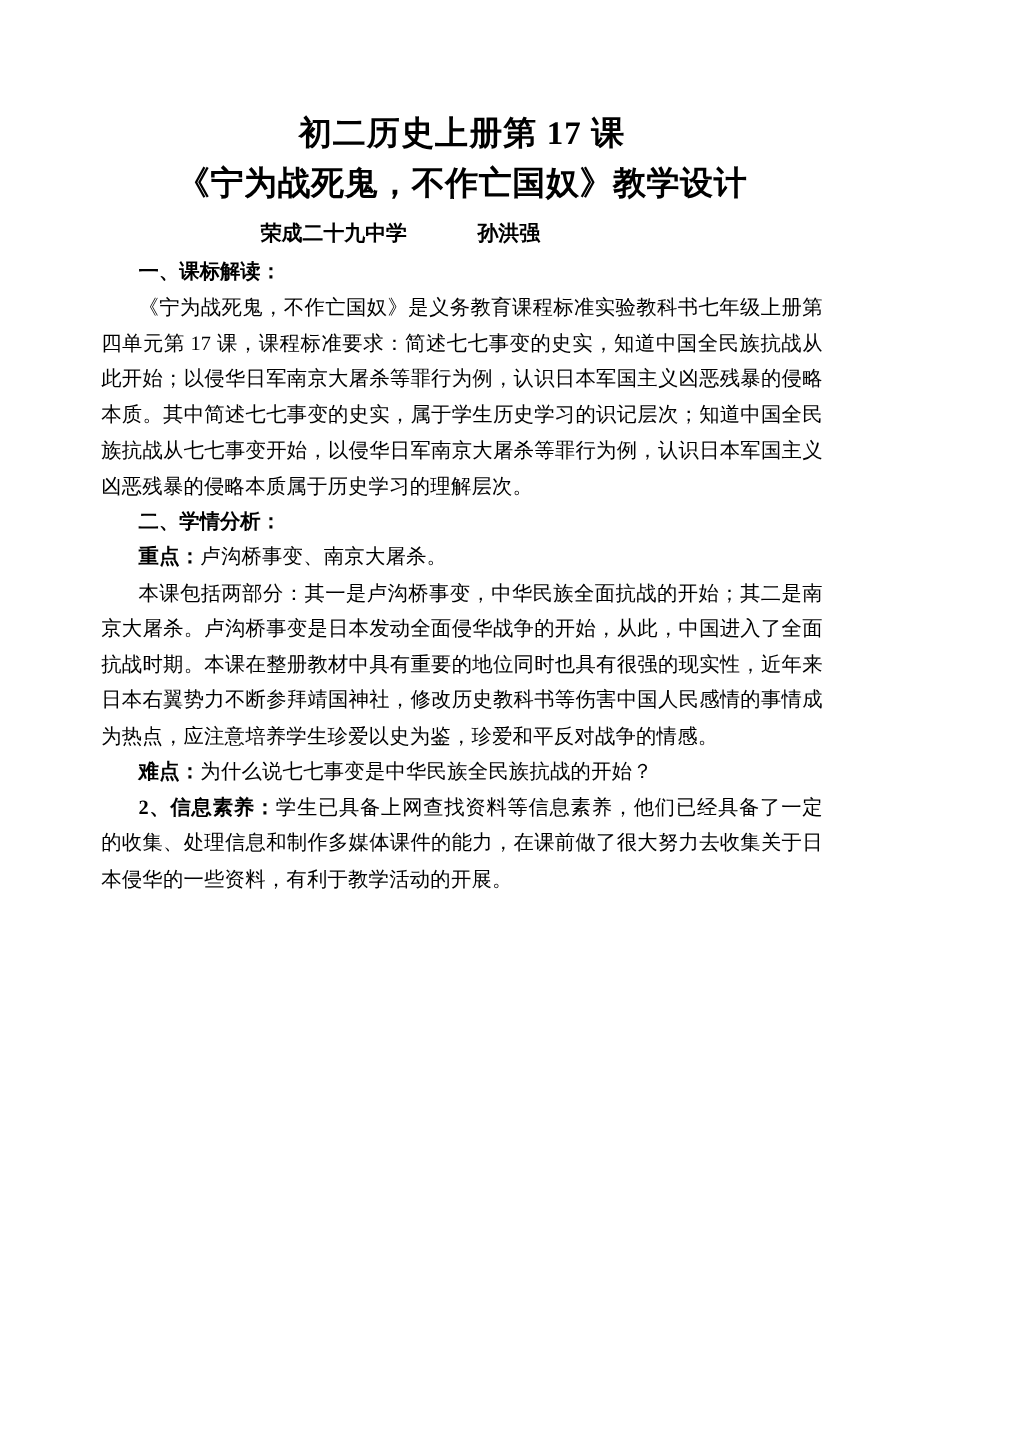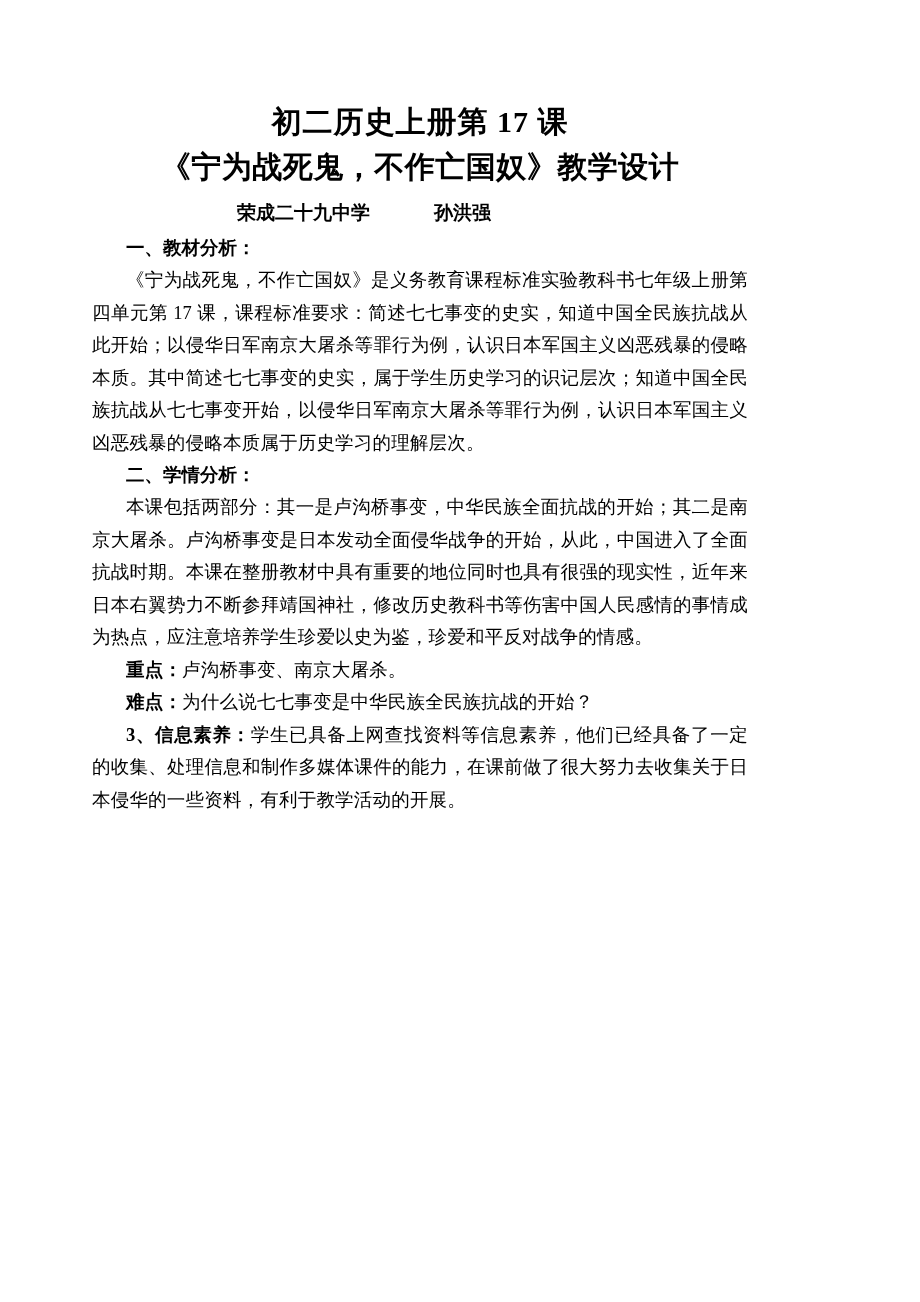--- a/index.html
+++ b/index.html
@@ -76,23 +76,23 @@
 
   <div class="title-block">
     <div class="title-line-1">初二历史上册第 17 课</div>
     <div class="title-line-2">《宁为战死鬼，不作亡国奴》教学设计</div>
   </div>
 
   <div class="byline">
     <span class="school">荣成二十九中学</span><span>孙洪强</span>
   </div>
 
-  <div class="section-head">一、教材分析：</div>
+  <div class="section-head">一、课标解读：</div>
   <p class="body">《宁为战死鬼，不作亡国奴》是义务教育课程标准实验教科书七年级上册第四单元第 17 课，课程标准要求：简述七七事变的史实，知道中国全民族抗战从此开始；以侵华日军南京大屠杀等罪行为例，认识日本军国主义凶恶残暴的侵略本质。其中简述七七事变的史实，属于学生历史学习的识记层次；知道中国全民族抗战从七七事变开始，以侵华日军南京大屠杀等罪行为例，认识日本军国主义凶恶残暴的侵略本质属于历史学习的理解层次。</p>
 
   <div class="section-head">二、学情分析：</div>
+  <p class="body"><span class="inline-head">重点：</span><span>卢沟桥事变、南京大屠杀。</span></p>
   <p class="body">本课包括两部分：其一是卢沟桥事变，中华民族全面抗战的开始；其二是南京大屠杀。卢沟桥事变是日本发动全面侵华战争的开始，从此，中国进入了全面抗战时期。本课在整册教材中具有重要的地位同时也具有很强的现实性，近年来日本右翼势力不断参拜靖国神社，修改历史教科书等伤害中国人民感情的事情成为热点，应注意培养学生珍爱以史为鉴，珍爱和平反对战争的情感。</p>
-  <p class="body"><span class="inline-head">重点：</span><span>卢沟桥事变、南京大屠杀。</span></p>
   <p class="body"><span class="inline-head">难点：</span><span>为什么说七七事变是中华民族全民族抗战的开始？</span></p>
 
-  <p class="body"><span class="inline-head">3、信息素养：</span><span>学生已具备上网查找资料等信息素养，他们已经具备了一定的收集、处理信息和制作多媒体课件的能力，在课前做了很大努力去收集关于日本侵华的一些资料，有利于教学活动的开展。</span></p>
+  <p class="body"><span class="inline-head">2、信息素养：</span><span>学生已具备上网查找资料等信息素养，他们已经具备了一定的收集、处理信息和制作多媒体课件的能力，在课前做了很大努力去收集关于日本侵华的一些资料，有利于教学活动的开展。</span></p>
 
 </div>
 
 </body></html>

